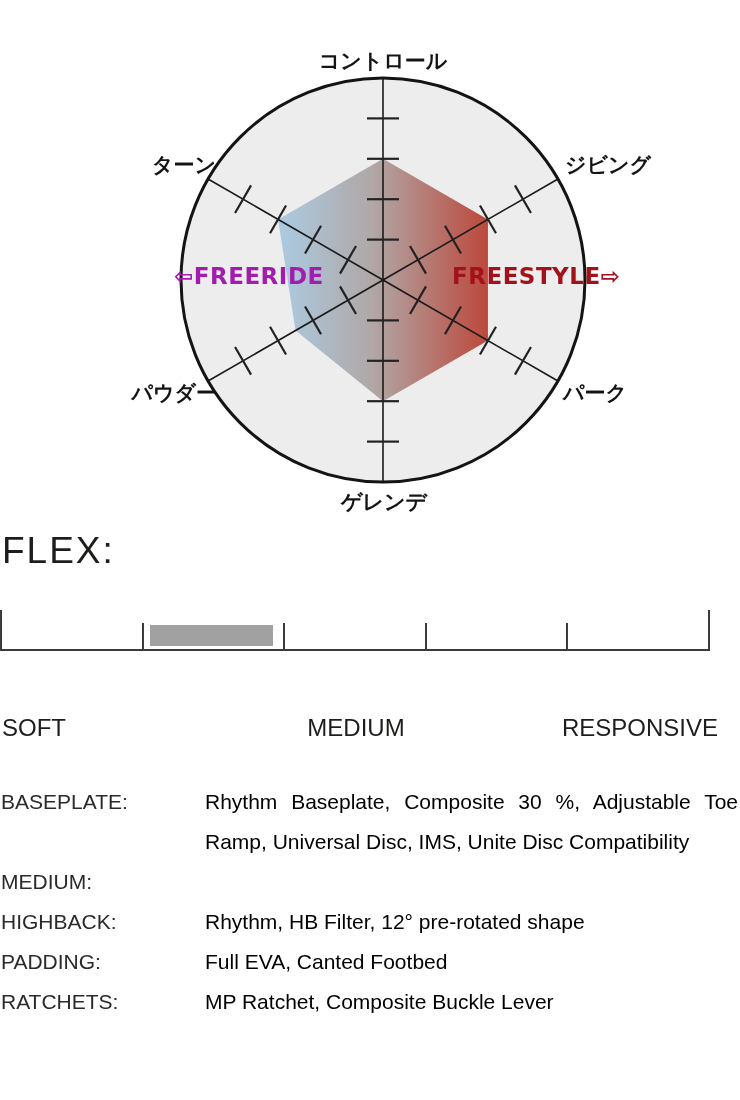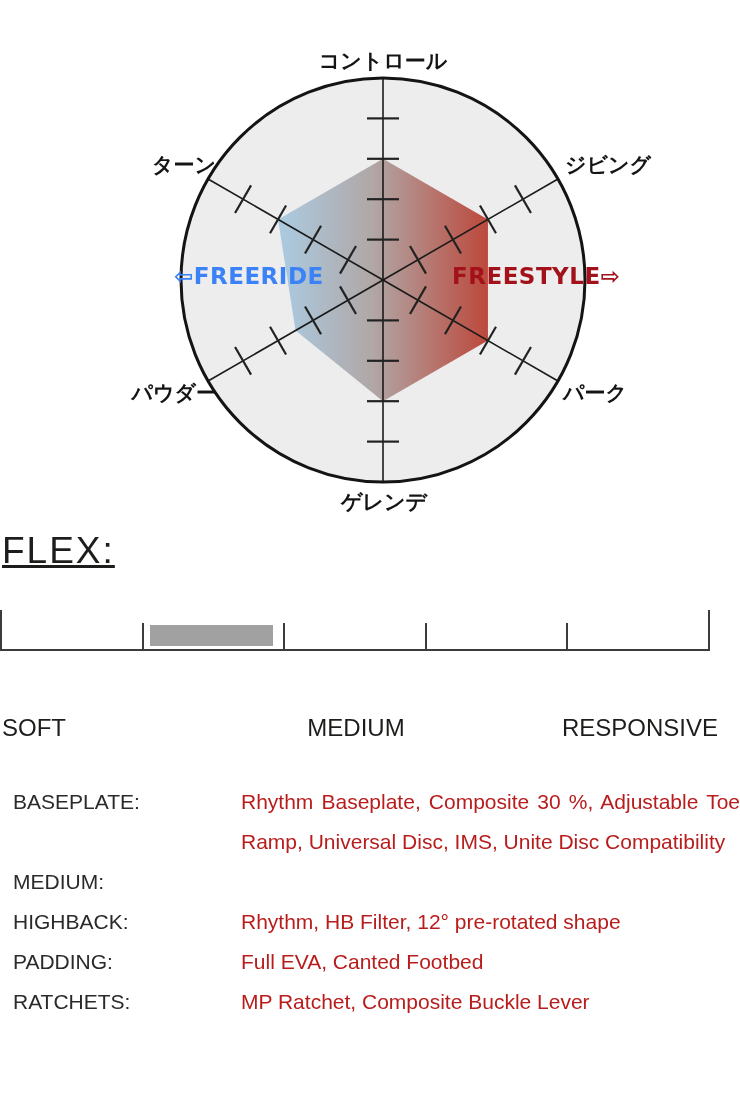--- a/index.html
+++ b/index.html
@@ -9,41 +9,41 @@
   
   .radar-wrap{position:absolute;left:0;top:0;width:740px;height:530px;padding-left:13px;}
   .radar-wrap svg{display:block;}
   .side-label{position:absolute;font-weight:bold;font-size:23px;letter-spacing:.5px;
               font-family:"DejaVu Sans",sans-serif;white-space:nowrap;}
   #freeride{left:174px;top:263px;}
   #freestyle{left:424px;top:263px;margin-left:28px;}
 
   
   .flex-title{position:absolute;left:2px;top:530px;margin:0;font-size:37px;font-weight:400;
-              color:#1d1d1b;letter-spacing:2px;text-decoration:underline;}
+              color:#1d1d1b;letter-spacing:2px;}
   .scale{position:absolute;left:1px;top:610px;width:708px;height:41px;}
   .scale .baseline{position:absolute;left:0;right:0;bottom:0;height:2px;background:#3b3b3b;}
   .scale .tick{position:absolute;width:2px;background:#3b3b3b;bottom:0;}
   .scale .tick.tall{height:41px;}
   .scale .tick.short{height:28px;}
   .scale .bar{position:absolute;bottom:5px;height:21px;background:#a1a1a1;}
   .scale-labels{position:absolute;left:0;top:666px;width:740px;height:30px;
                 font-size:24px;color:#1d1d1b;}
   .scale-labels .sl{position:absolute;white-space:nowrap;margin-top:48px;}
   .sl.soft{left:2px;}
   .sl.medium{left:356px;transform:translateX(-50%);}
   .sl.responsive{left:640px;transform:translateX(-50%);}
 
   
   .specs{position:absolute;left:0;top:782px;width:740px;}
   .spec-row{display:flex;align-items:flex-start;}
-  .spec-label{flex:none;width:205px;padding-left:13px;box-sizing:border-box;
+  .spec-label{flex:none;width:205px;padding-left:1px;box-sizing:border-box;
               font-size:21px;line-height:40px;color:#2a2a2a;white-space:nowrap;}
-  .spec-value{width:533px;font-size:21px;line-height:40px;color:#b91c1c;
-              text-align:justify;margin-left:36px;}
+  .spec-value{width:533px;font-size:21px;line-height:40px;color:#000000;
+              text-align:justify;}
 </style>
 </head>
 <body>
 
 <div class="page">
 
   <div class="radar-wrap">
     <svg id="radar" width="740" height="530" viewBox="0 0 740 530">
         <defs>
           <linearGradient id="rg" gradientUnits="userSpaceOnUse" x1="265.037721061326" y1="0" x2="474.962278938674" y2="0">
@@ -85,21 +85,21 @@
         <line x1="257.037721061326" y1="233.25640646055103" x2="273.037721061326" y2="205.54359353944898" stroke="#222" stroke-width="2.2"></line>
         <line x1="222.05029474843468" y1="213.05640646055102" x2="238.05029474843468" y2="185.34359353944896" stroke="#222" stroke-width="2.2"></line>
         <circle cx="370" cy="280" r="202" fill="none" stroke="#141414" stroke-width="3"></circle>
         <text x="370" y="68" text-anchor="middle" fill="#141414" font-size="21" font-weight="bold" font-family="&quot;DejaVu Sans&quot;,sans-serif">コントロール</text>
         <text x="552" y="172" text-anchor="start" fill="#141414" font-size="21" font-weight="bold" font-family="&quot;DejaVu Sans&quot;,sans-serif">ジビング</text>
         <text x="550" y="400" text-anchor="start" fill="#141414" font-size="21" font-weight="bold" font-family="&quot;DejaVu Sans&quot;,sans-serif">パーク</text>
         <text x="371" y="509" text-anchor="middle" fill="#141414" font-size="21" font-weight="bold" font-family="&quot;DejaVu Sans&quot;,sans-serif">ゲレンデ</text>
         <text x="204" y="400" text-anchor="end" fill="#141414" font-size="21" font-weight="bold" font-family="&quot;DejaVu Sans&quot;,sans-serif">パウダー</text>
         <text x="203" y="172" text-anchor="end" fill="#141414" font-size="21" font-weight="bold" font-family="&quot;DejaVu Sans&quot;,sans-serif">ターン</text>
       </svg>
-    <span class="side-label" id="freeride" style="color: #3b82f6;">⇦FREERIDE</span>
+    <span class="side-label" id="freeride" style="color: #a21caf;">⇦FREERIDE</span>
     <span class="side-label" id="freestyle" style="color: rgb(163, 18, 26);">FREESTYLE⇨</span>
   </div>
 
   <h2 class="flex-title">FLEX:</h2>
 
   <div class="scale" id="flex-scale">
     <div class="baseline"></div>
     <div class="bar" id="flex-bar" style="left: 148.6px; width: 123.6px; background: rgb(161, 161, 161);"></div>
   <div class="tick tall" style="left: calc(0% - 1px);"></div>
       <div class="tick short" style="left: calc(20% - 1px);"></div>

